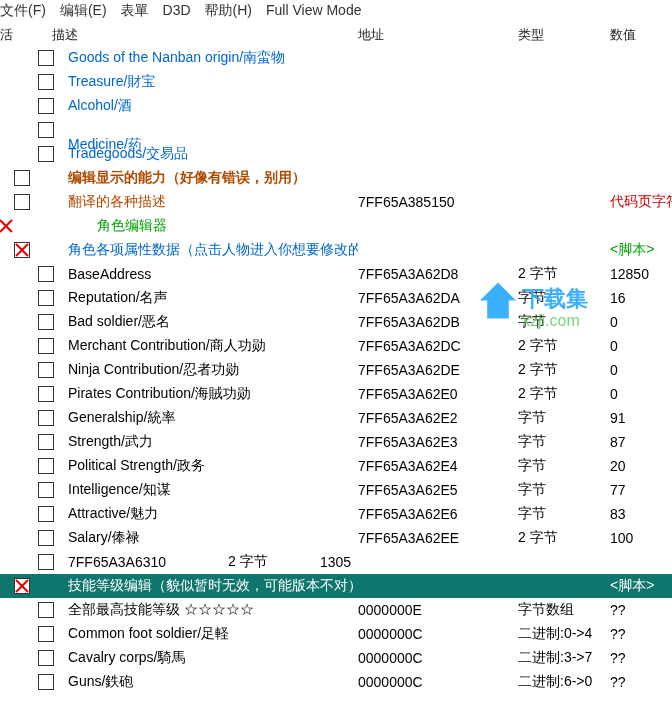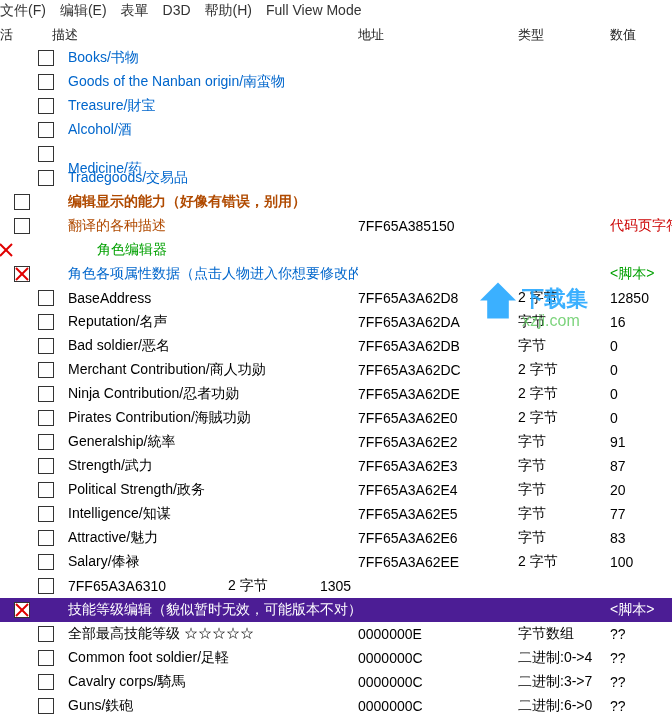--- a/index.html
+++ b/index.html
@@ -53,21 +53,21 @@
     .spacer { flex-shrink: 0; }
     .desc { flex-shrink: 0; overflow: hidden; white-space: nowrap; text-overflow: clip; }
     .addr { width: 160px; flex-shrink: 0; overflow: hidden; white-space: nowrap; }
     .type { width: 92px; flex-shrink: 0; overflow: hidden; white-space: nowrap; }
     .val { flex: 1; overflow: hidden; white-space: nowrap; }
     .blue-link { color: #0066cc; }
     .grp-text { color: #b04a00; }
     .green { color: #00a000; }
     .black { color: #000; }
     .red { color: #cc0000; }
-    .hlrow { background: #4c1d95; color: #fff; }
+    .hlrow { background: #0f766e; color: #fff; }
     .hlrow .desc, .hlrow .addr, .hlrow .type, .hlrow .val { color: #fff; }
     .watermark {
       position: absolute;
       left: 480px;
       top: 276px;
       width: 160px;
       height: 60px;
       pointer-events: none;
       opacity: 0.85;
     }
@@ -91,29 +91,20 @@
   <div class="h-addr">地址</div>
   <div class="h-type">类型</div>
   <div class="h-val">数值</div>
 </div>
 
 <div class="rows" id="rows">
     <div class="row">
       <div class="spacer" style="width: 38px;"></div>
       <div class="cb"></div>
       <div class="spacer" style="width: 14px;"></div>
-      <div class="desc blue-link" style="width: 290px;">Books/书物</div>
-      <div class="addr black"></div>
-      <div class="type black"></div>
-      <div class="val black"></div>
-    </div>
-    <div class="row">
-      <div class="spacer" style="width: 38px;"></div>
-      <div class="cb"></div>
-      <div class="spacer" style="width: 14px;"></div>
       <div class="desc blue-link" style="width: 290px;">Goods of the Nanban origin/南蛮物</div>
       <div class="addr black"></div>
       <div class="type black"></div>
       <div class="val black"></div>
     </div>
     <div class="row">
       <div class="spacer" style="width: 38px;"></div>
       <div class="cb"></div>
       <div class="spacer" style="width: 14px;"></div>
       <div class="desc blue-link" style="width: 290px;">Treasure/財宝</div>

